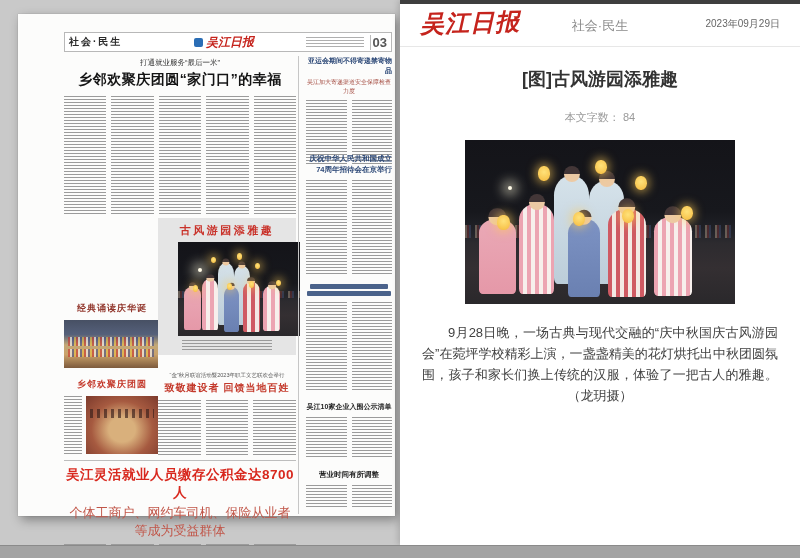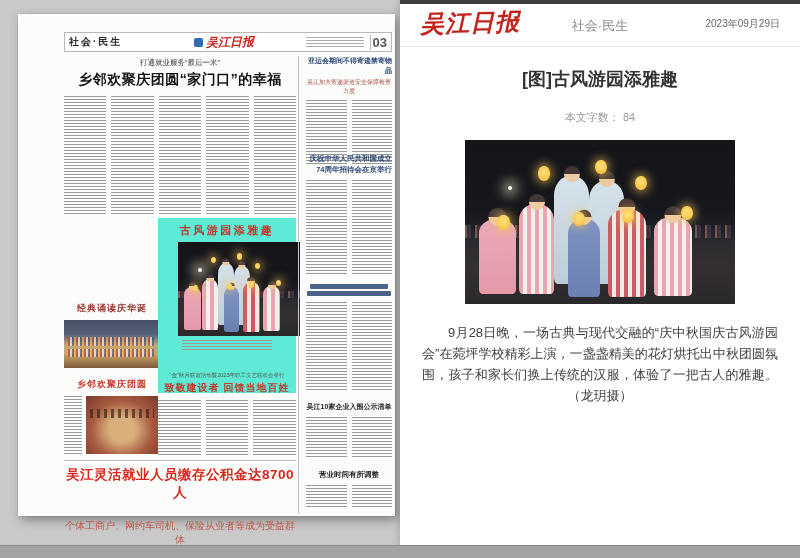--- a/index.html
+++ b/index.html
@@ -22,27 +22,27 @@
   .lead-head{font-size:14px;font-weight:900;color:#141414;text-align:center;margin-top:3px;letter-spacing:.5px}
   .cols{display:flex;gap:5px}
   .cols>div{flex:1}
   .tl{background-image:repeating-linear-gradient(to bottom,#9b9b9b 0,#9b9b9b 1px,transparent 1px,transparent 3px)}
   .np-h-dred{font-size:9px;font-weight:bold;color:#93392f;text-align:center;letter-spacing:1px}
   .np-h-red{font-size:9px;font-weight:bold;color:#c43a2c;text-align:center;letter-spacing:1px}
   .np-h-navy{font-size:7px;font-weight:bold;color:#2c4877;text-align:right}
   .np-h-black{font-size:7px;font-weight:bold;color:#1f1f1f;text-align:center}
   .np-sub{font-size:6px;color:#96543f;text-align:center;margin-top:2px}
   .vrule{position:absolute;left:280px;top:42px;width:1px;height:458px;background:#c6c6c6}
-  .hl-box{position:absolute;left:140px;top:204px;width:138px;height:175px;background:#5eead4;
+  .hl-box{position:absolute;left:140px;top:204px;width:138px;height:137px;background:#e5e5e5;
           box-sizing:border-box;padding:5px 20px}
   .hl-head{font-size:11px;font-weight:bold;color:#c9322a;text-align:center;letter-spacing:2.5px}
   .blur-head{height:5px;background:#2c4877;border-radius:1px;margin:2px auto;opacity:.85}
   .np-hr{position:absolute;left:46px;top:446px;width:232px;height:1px;background:#bdbdbd}
   .bot-head{font-size:13.5px;font-weight:900;color:#d8281e;text-align:center;letter-spacing:.5px}
-  .bot-sub{font-size:10px;color:#c05548;text-align:center;margin-top:17px}
+  .bot-sub{font-size:13px;color:#c05548;text-align:center;margin-top:2px}
   
   .npic{position:relative;overflow:hidden;background:linear-gradient(180deg,#141419 0%,#17181d 44%,#23242a 57%,#2d2b2f 63%,#342f32 78%,#2a282b 100%)}
   .flood{position:absolute;left:16%;top:28%;width:4px;height:4px;border-radius:50%;background:#fffbe8;
          box-shadow:0 0 12px 5px rgba(255,250,220,.6)}
   .crowd{position:absolute;left:0;right:0;top:52%;height:8%;
          background:repeating-linear-gradient(90deg,rgba(230,200,170,.35) 0 2px,rgba(180,60,60,.28) 2px 4px,rgba(90,110,170,.28) 4px 6px,transparent 6px 10px)}
   .fig{position:absolute;border-radius:45% 45% 10% 10%/18% 18% 6% 6%}
   .head{position:absolute;left:50%;top:0;transform:translate(-50%,-62%);width:46%;aspect-ratio:1;
         border-radius:50%;background:linear-gradient(#433637 50%,#edcaa4 50%)}
   .c-pink{background:linear-gradient(#eaa9b6,#e598a8)}

